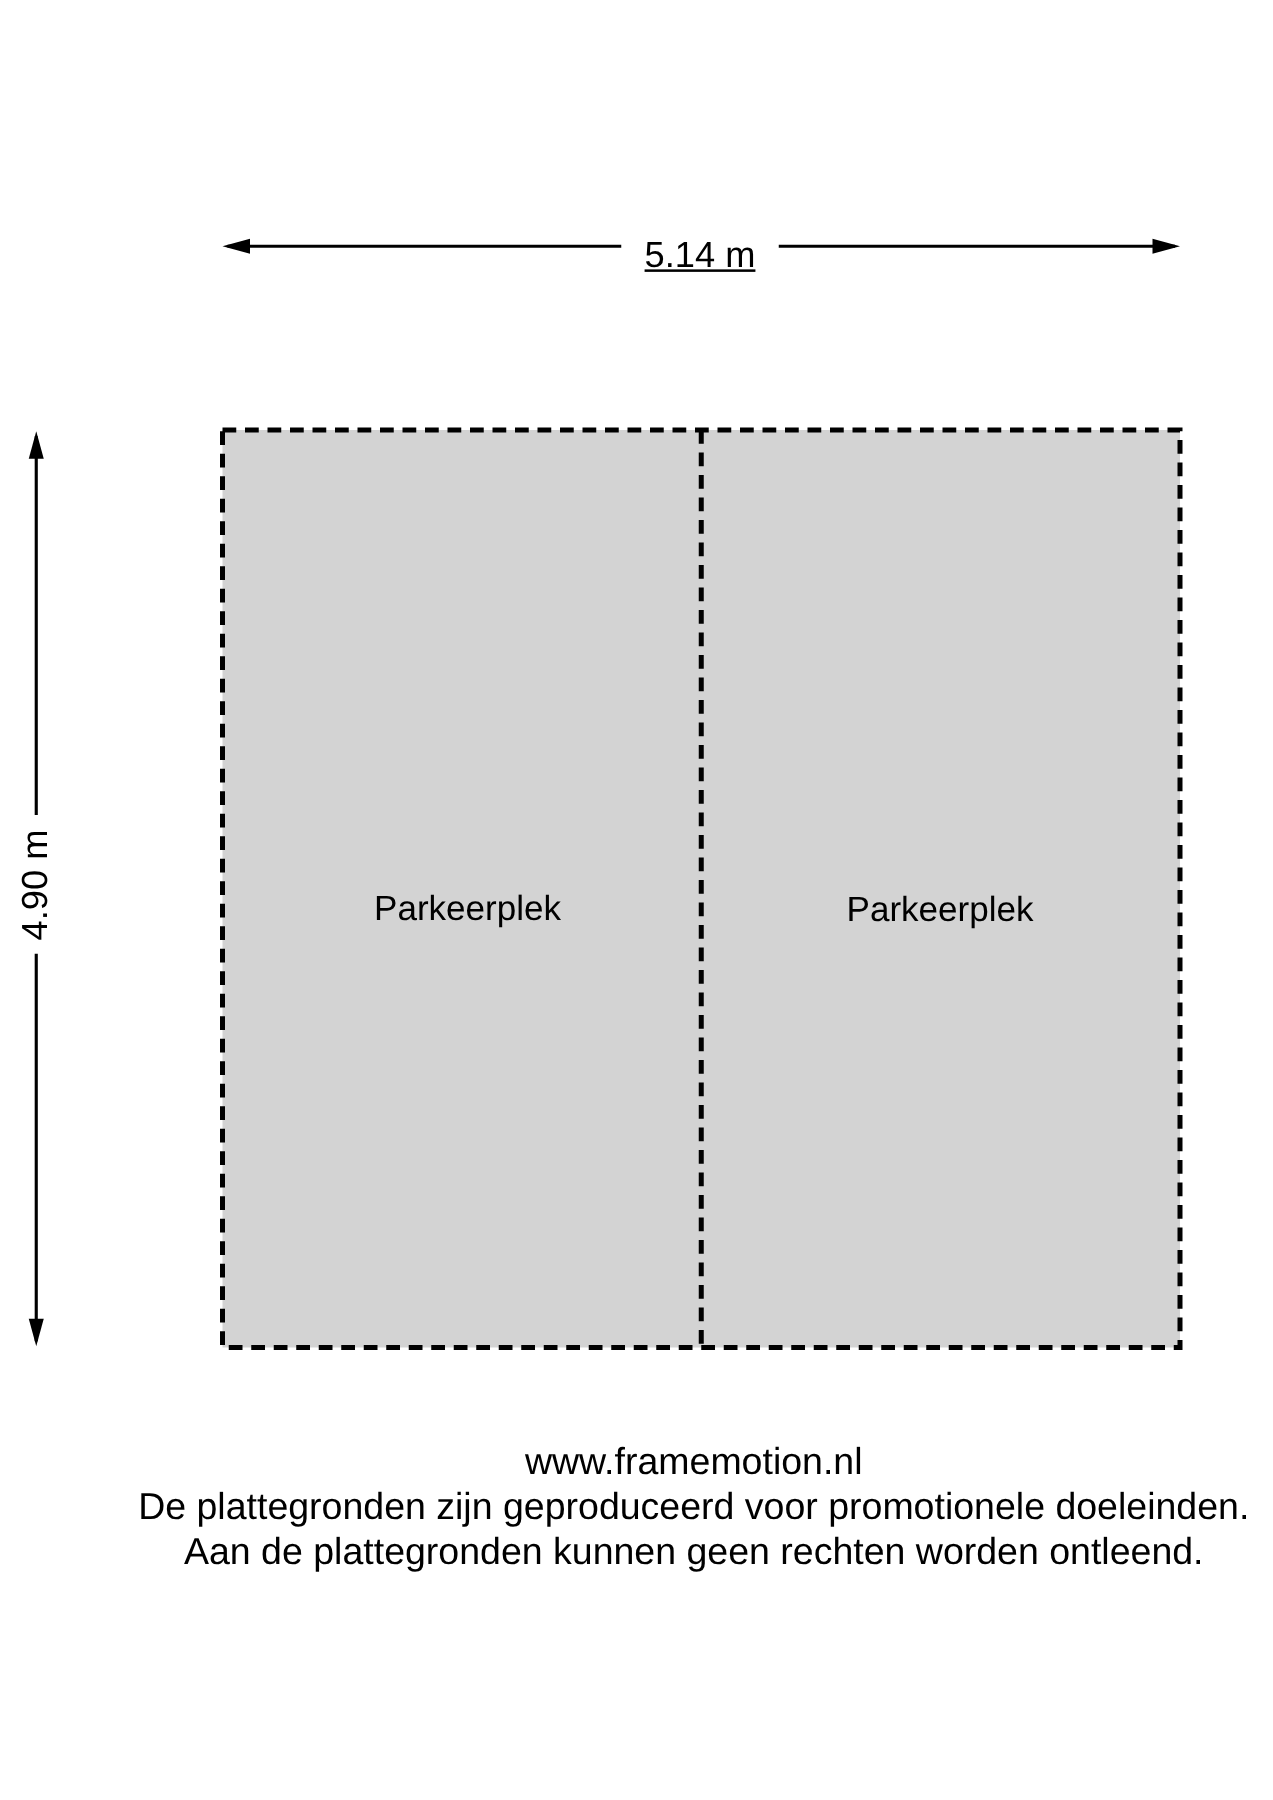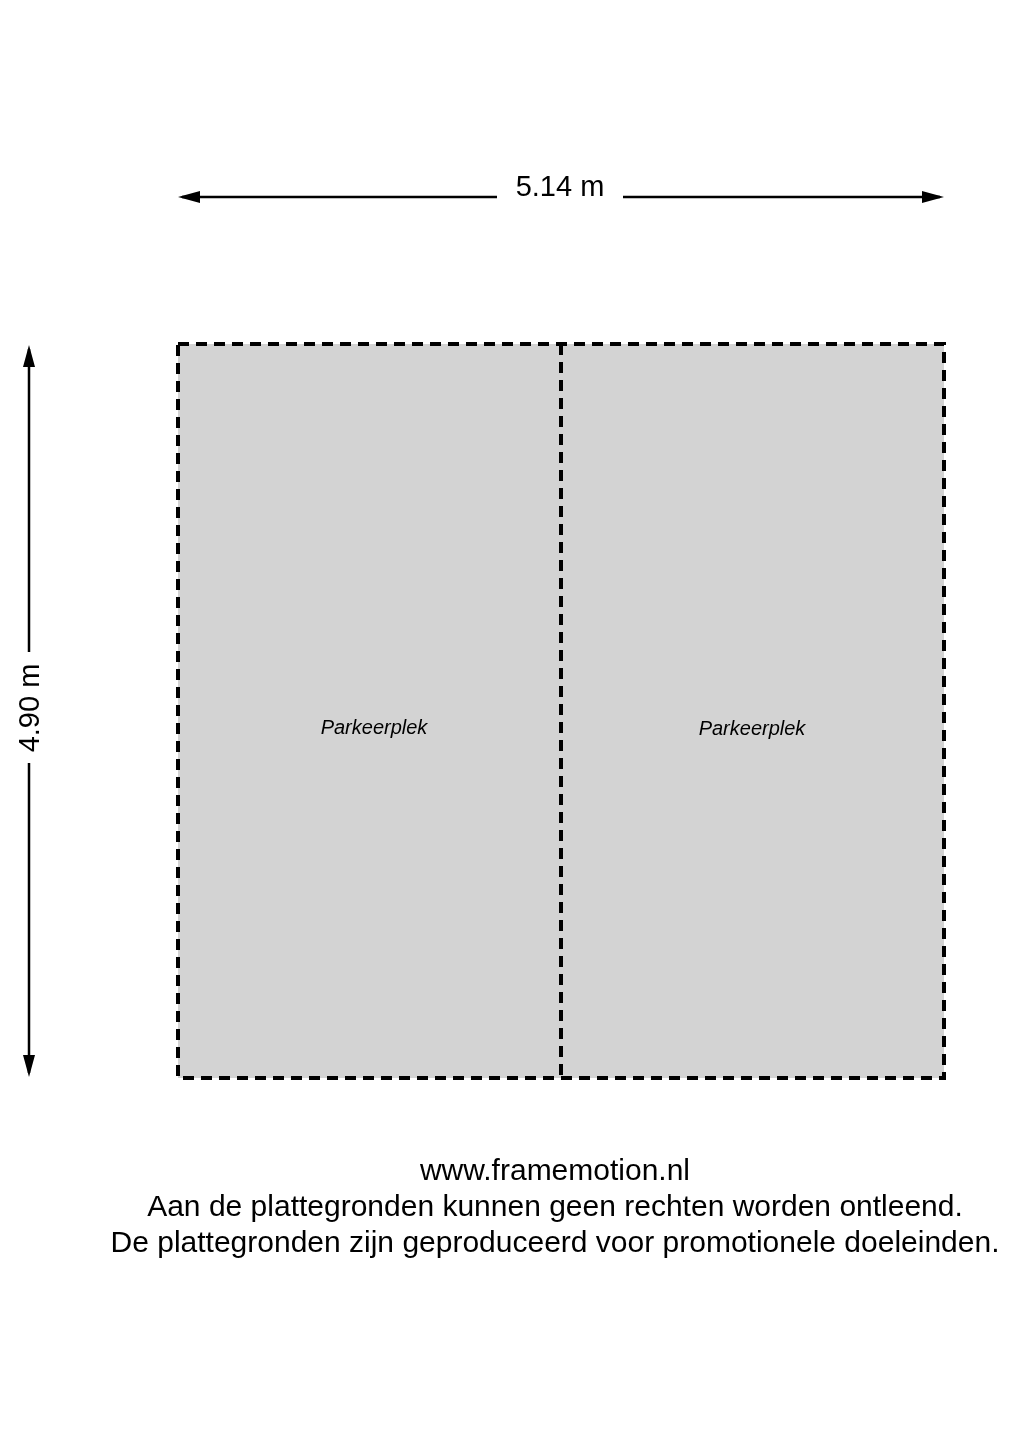--- a/index.html
+++ b/index.html
@@ -24,34 +24,34 @@
     width:1018px;
     height:1440px;
   }
   .dim-label{
     position:absolute;
     font-size:29px;
     white-space:nowrap;
     color:var(--text);
   }
   .dim-label.horizontal{
-    left:560px; top:186px;
+    left:560px; top:205px;
     transform:translate(-50%,-50%);
+    text-decoration:underline;
   }
   .dim-label.vertical{
     left:29px; top:708px;
     transform:translate(-50%,-50%) rotate(-90deg);
   }
   .room-label{
     position:absolute;
-    font-size:20px;
+    font-size:28px;
     white-space:nowrap;
     transform:translate(-50%,-50%);
     color:var(--text);
-    font-style:italic;
   }
   .room-label.left-spot{ left:374px; top:727px; }
   .room-label.right-spot{ left:752px; top:728px; }
   .footer{
     position:absolute;
     left:555px; top:1152px;
     transform:translateX(-50%);
     text-align:center;
     font-size:30px;
     line-height:36px;
@@ -89,17 +89,17 @@
   <div class="dim-label horizontal">5.14 m</div>
 
   <div class="dim-label vertical">4.90 m</div>
 
   <div class="room-label left-spot">Parkeerplek</div>
 
   <div class="room-label right-spot">Parkeerplek</div>
 
   <div class="footer">
     <div>www.framemotion.nl</div>
+    <div>De plattegronden zijn geproduceerd voor promotionele doeleinden.</div>
     <div>Aan de plattegronden kunnen geen rechten worden ontleend.</div>
-    <div>De plattegronden zijn geproduceerd voor promotionele doeleinden.</div>
   </div>
 
 </div>
 
 </body></html>

